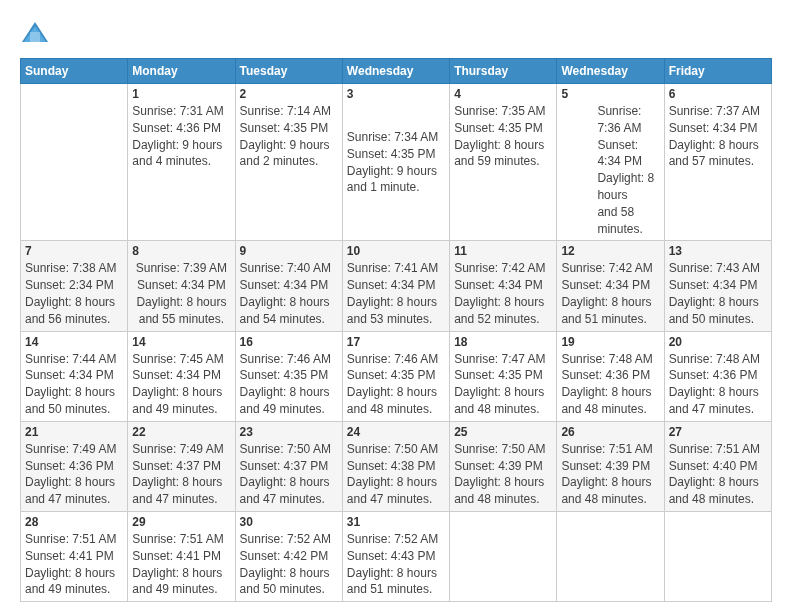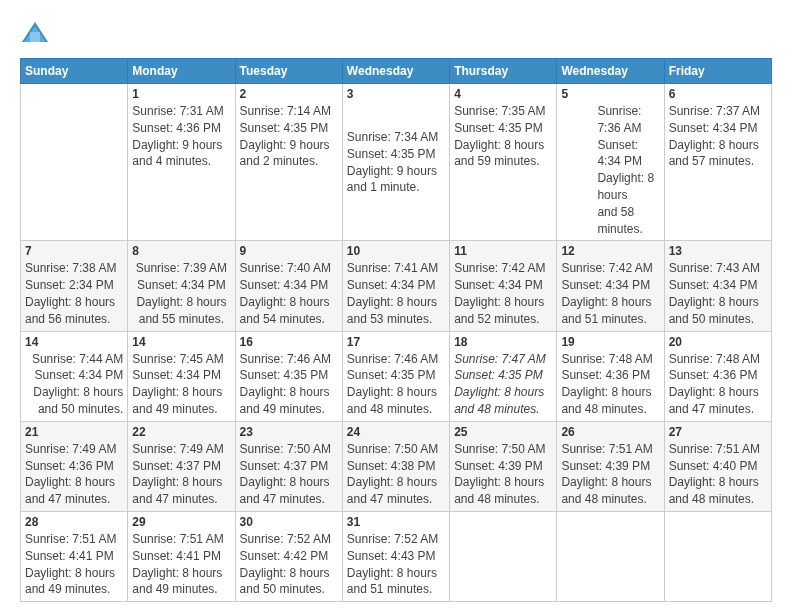--- a/index.html
+++ b/index.html
@@ -228,21 +228,21 @@
             <span class="day-number">13</span>
             <div class="day-info" style="white-space: pre-line;">Sunrise: 7:43 AM
 Sunset: 4:34 PM
 Daylight: 8 hours
 and 50 minutes.</div>
           </td>
         </tr>
         <tr>
           <td>
             <span class="day-number">14</span>
-            <div class="day-info" style="white-space: pre-line; text-align: right;">Sunrise: 7:44 AM
+            <div class="day-info" style="white-space: pre-line;">Sunrise: 7:44 AM
 Sunset: 4:34 PM
 Daylight: 8 hours
 and 50 minutes.</div>
           </td>
           <td>
             <span class="day-number">14</span>
             <div class="day-info" style="white-space: pre-line;">Sunrise: 7:45 AM
 Sunset: 4:34 PM
 Daylight: 8 hours
 and 49 minutes.</div>
@@ -256,21 +256,21 @@
           </td>
           <td>
             <span class="day-number">17</span>
             <div class="day-info" style="white-space: pre-line;">Sunrise: 7:46 AM
 Sunset: 4:35 PM
 Daylight: 8 hours
 and 48 minutes.</div>
           </td>
           <td>
             <span class="day-number">18</span>
-            <div class="day-info" style="white-space: pre-line; font-style: italic;">Sunrise: 7:47 AM
+            <div class="day-info" style="white-space: pre-line;">Sunrise: 7:47 AM
 Sunset: 4:35 PM
 Daylight: 8 hours
 and 48 minutes.</div>
           </td>
           <td>
             <span class="day-number">19</span>
             <div class="day-info" style="white-space: pre-line;">Sunrise: 7:48 AM
 Sunset: 4:36 PM
 Daylight: 8 hours
 and 48 minutes.</div>

